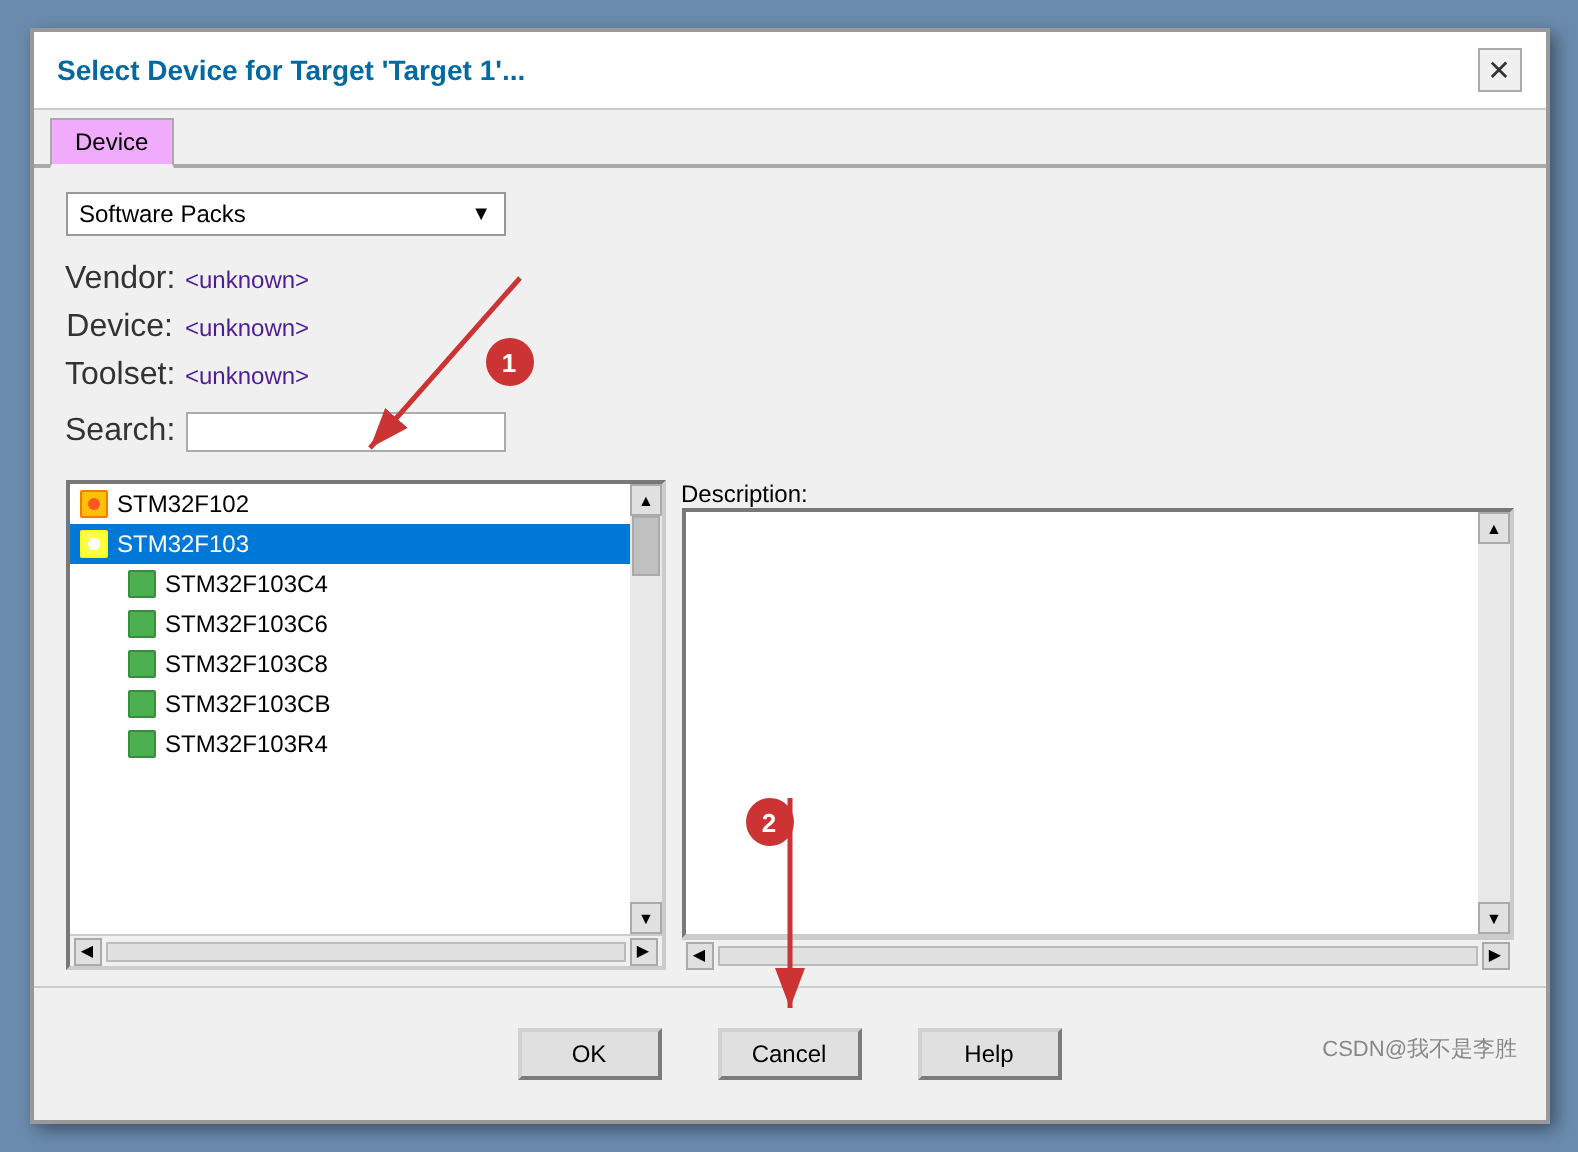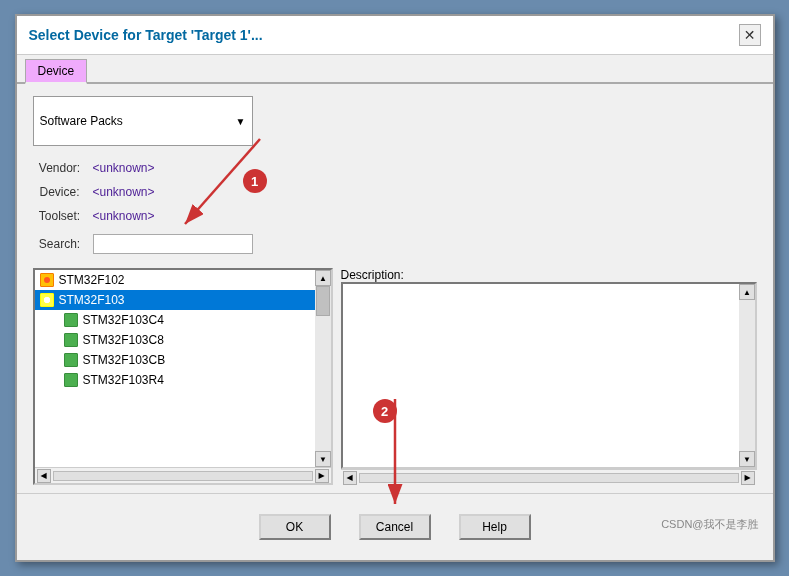--- a/index.html
+++ b/index.html
@@ -82,21 +82,21 @@
       margin-bottom: 8px;
     }
     .dropdown-row {
       display: flex;
       align-items: center;
       margin-bottom: 8px;
     }
     .dropdown-select {
       background: #fff;
       border: 1px solid #999;
-      padding: 17px 6px;
+      padding: 3px 6px;
       font-size: 12px;
       width: 220px;
       display: flex;
       align-items: center;
       justify-content: space-between;
       cursor: pointer;
       position: relative;
     }
     .dropdown-arrow {
       font-size: 10px;
@@ -105,23 +105,23 @@
     .field-row {
       display: flex;
       align-items: center;
       gap: 6px;
       font-size: 12px;
       color: #000;
       height: 20px;
     }
     .field-label {
       width: 54px;
-      text-align: center;
+      text-align: right;
       color: #333;
-      font-size: 12px;
+      font-size: 16px;
     }
     .field-value {
       font-size: 12px;
       color: #4c1d95;
     }
     .search-row {
       display: flex;
       align-items: center;
       gap: 6px;
       margin-top: 4px;
@@ -416,20 +416,26 @@
                   <div class="list-item sub-item">
                     <div class="item-icon">
                       <div class="icon-chip"></div>
                     </div>
                     <span>STM32F103C4</span>
                   </div>
                   <div class="list-item sub-item">
                     <div class="item-icon">
                       <div class="icon-chip"></div>
                     </div>
+                    <span>STM32F103C6</span>
+                  </div>
+                  <div class="list-item sub-item">
+                    <div class="item-icon">
+                      <div class="icon-chip"></div>
+                    </div>
                     <span>STM32F103C8</span>
                   </div>
                   <div class="list-item sub-item">
                     <div class="item-icon">
                       <div class="icon-chip"></div>
                     </div>
                     <span>STM32F103CB</span>
                   </div>
                   <div class="list-item sub-item">
                     <div class="item-icon">

